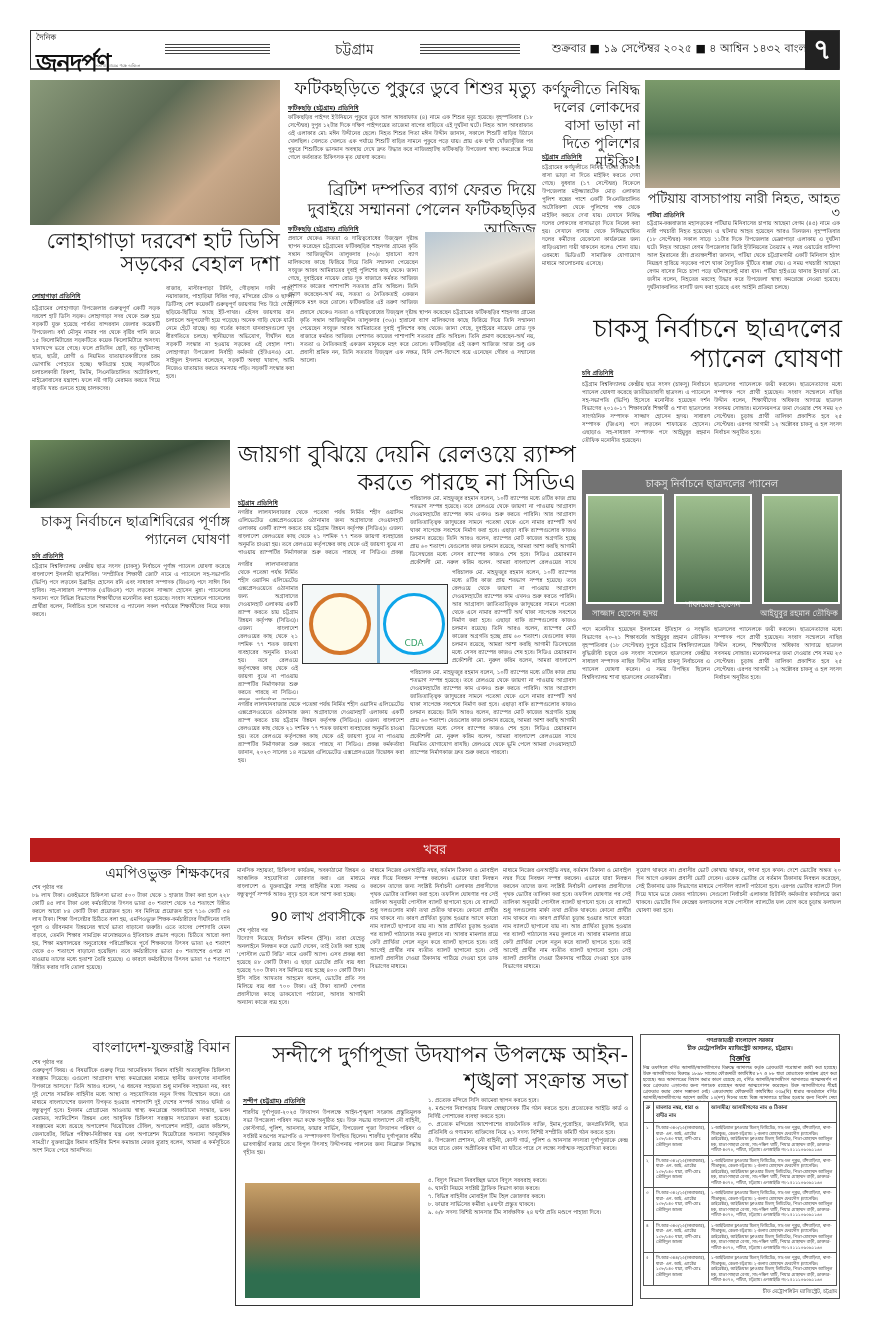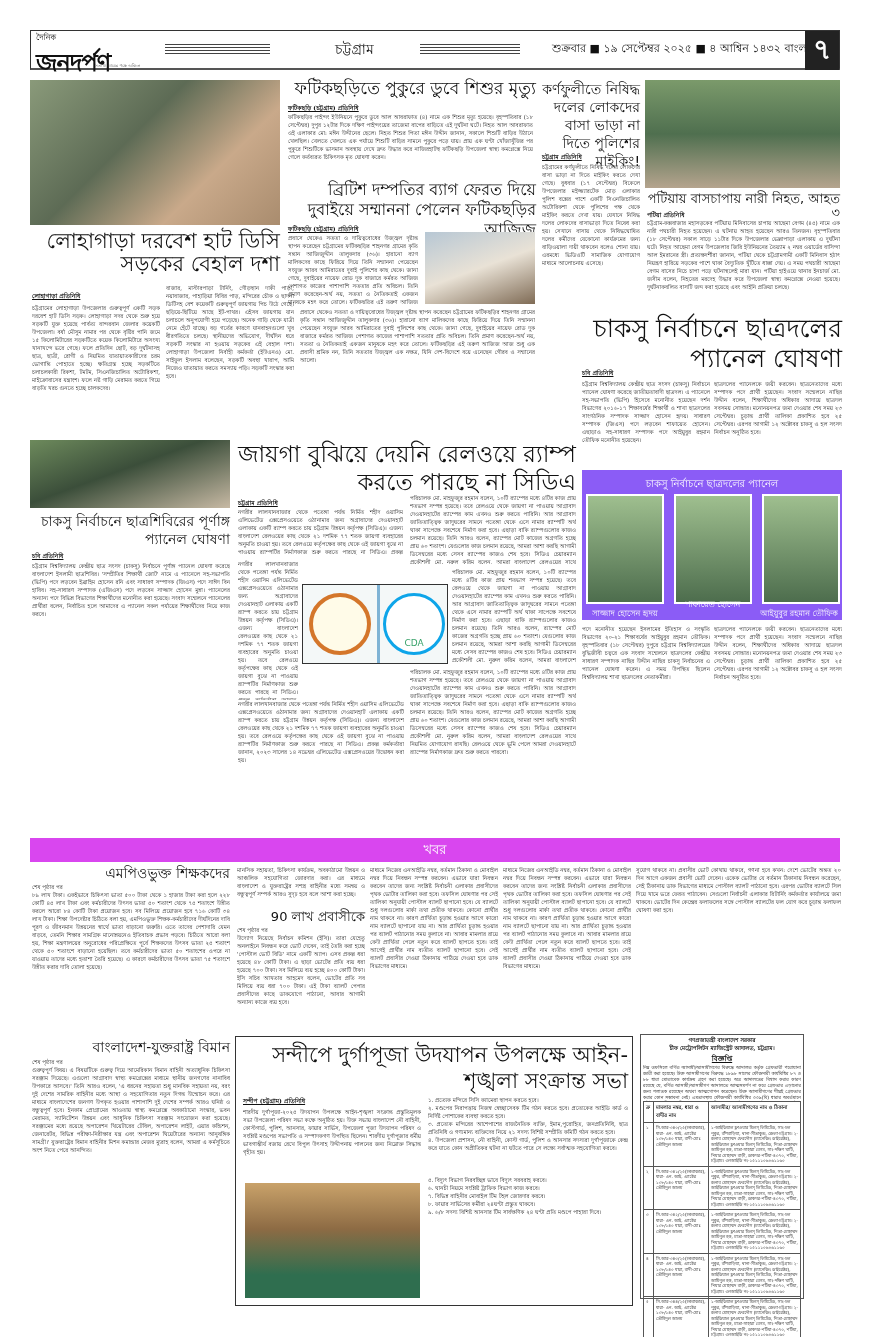--- a/index.html
+++ b/index.html
@@ -14,22 +14,22 @@
 .dateline{left:552px;top:40px;font-size:11px}
 .pageno{left:805px;top:31px;width:34px;height:39px;background:#222;color:#fff;font-size:28px;font-weight:bold;text-align:center;line-height:38px}
 .photo{background:linear-gradient(135deg,#8a9a7a,#5d6b55 40%,#c9a98a 70%,#a98c6e)}
 .photo2{background:linear-gradient(180deg,#7b9a6b,#4f6f4f 50%,#b5a48e)}
 .photo3{background:linear-gradient(160deg,#6d8a5c,#3b4e3a 45%,#c7b9a4)}
 .photo4{background:linear-gradient(180deg,#c9a26a,#8d6b44 40%,#2f6e4f 80%)}
 .photo5{background:linear-gradient(160deg,#b7c7d4,#e9e2d6 50%,#7f6b55)}
 h1,h2,h3{font-weight:normal;font-family:"DejaVu Sans",sans-serif;text-align:right;line-height:1.1}
 .byline{font-size:6px;font-weight:bold;text-decoration:underline}
 .body{font-size:5.5px;line-height:8px;text-align:justify;color:#222}
-.khobor{left:30px;top:838px;width:810px;height:24px;background:#d946ef;color:#fff;font-size:13px;text-align:center;line-height:24px;font-family:"DejaVu Sans",sans-serif}
-.teal-box{background:#8b5cf6;color:#fff}
+.khobor{left:30px;top:838px;width:810px;height:24px;background:#b91c1c;color:#fff;font-size:13px;text-align:center;line-height:24px;font-family:"DejaVu Sans",sans-serif}
+.teal-box{background:#737373;color:#fff}
 .portrait{background:linear-gradient(180deg,#9fbf8f,#4d6d4d);border:2px solid #fff}
 .caption{font-size:8px;text-align:center;color:#fff}
 .notice{border:1px solid #555;font-size:5.5px}
 .notice table{border-collapse:collapse;width:100%;font-size:5px}
 .notice td,.notice th{border:1px solid #555;padding:2px;vertical-align:top;text-align:left}
 .boxframe{border:1px solid #333}
 .logo-circle{border-radius:50%}
 </style>
 </head>
 <body>
@@ -135,21 +135,21 @@
 </div>
 <div class="abs photo4" style="left:245px;top:1183px;width:175px;height:115px"></div>
 <div class="abs body" style="left:428px;top:1176px;width:200px;height:125px;overflow:hidden">
   <div>৫. বিদ্যুৎ বিভাগ নিরবচ্ছিন্ন ভাবে বিদ্যুৎ সরবরাহ করবে।</div>
   <div>৬. থানচী নিয়মে সংশ্লিষ্ট ট্রাফিক বিভাগ কাজ করবে।</div>
   <div>৭. বিভিন্ন বাহিনীর মোবাইল টিম টহল জোরদার করবে।</div>
   <div>৮. ফায়ার সার্ভিসের কর্মীরা ২৪ঘণ্টা প্রস্তুত থাকবে।</div>
   <div>৯. ৬/৮ সদস্য বিশিষ্ট আনসার টিম সার্বক্ষণিক ২৪ ঘণ্টা প্রতি মণ্ডপে পাহারা দিবে।</div>
 </div>
 
-<div class="abs notice" style="left:640px;top:1034px;width:164px;height:265px;padding:2px">
+<div class="abs notice" style="left:640px;top:1034px;width:200px;height:265px;padding:2px">
   <div style="text-align:center;font-weight:bold;font-size:5.5px">গণপ্রজাতন্ত্রী বাংলাদেশ সরকার</div>
   <div style="text-align:center;font-weight:bold;font-size:5.5px">চীফ মেট্রোপলিটন ম্যাজিস্ট্রেট আদালত, চট্টগ্রাম।</div>
   <div style="text-align:center;font-weight:bold;font-size:7px;text-decoration:underline">বিজ্ঞপ্তি</div>
   <div style="font-size:4.5px;line-height:6px;height:36px;overflow:hidden;text-align:justify">নিম্ন তফসিলে বর্ণিত আসামী/আসামীগণের বিরুদ্ধে আদালত কর্তৃক গ্রেফতারী পরোয়ানা জারী করা হয়েছে। উক্ত আসামীগণের বিরুদ্ধে ১৮৯৮ সালের ফৌজদারী কার্যবিধির ৮৭ ও ৮৮ ধারা মোতাবেক কার্যক্রম গ্রহণ করা হয়েছে। অত্র আদালতের বিশ্বাস করার কারণ রয়েছে যে, বর্ণিত আসামী/আসামীগণ আদালতে আত্মসমর্পণ না করে গ্রেফতার এড়ানোর জন্য পলাতক রয়েছেন অথবা আত্মগোপন করেছেন। উক্ত আসামীগণের শীঘ্রই গ্রেফতার করার কোন সম্ভাবনা নেই। এমতাবস্থায় ফৌজদারী কার্যবিধির ৩৩৯(বি) ধারার অবর্তমানে বর্ণিত আসামী/আসামীগণের আদেশ জারীর ১০(দশ) দিনের মধ্যে বিজ্ঞ আদালতে হাজির হওয়ার জন্য নির্দেশ দেয়া যাচ্ছে। অন্যথায় ফৌজদারী কার্যবিধির ৩৩৯(বি) ধারার অবর্তমানে তার/তাদের অনুপস্থিতিতে বিচার কার্য সমাধা করা হবে।</div>
   <table>
     <thead>
       <tr>
         <th style="width:10px">ক্র</th>
         <th style="width:55px">মামলার নম্বর, ধারা ও বাদীর নাম</th>
         <th>আসামীর/ আসামীগণের নাম ও ঠিকানা</th>

